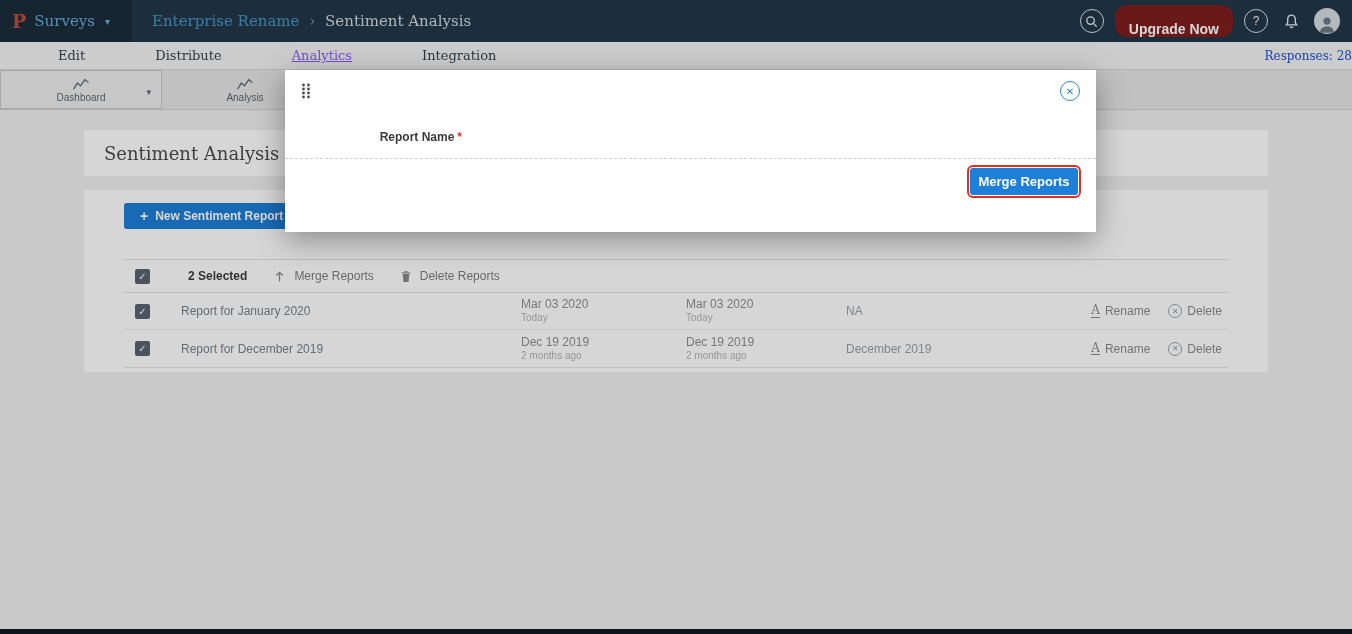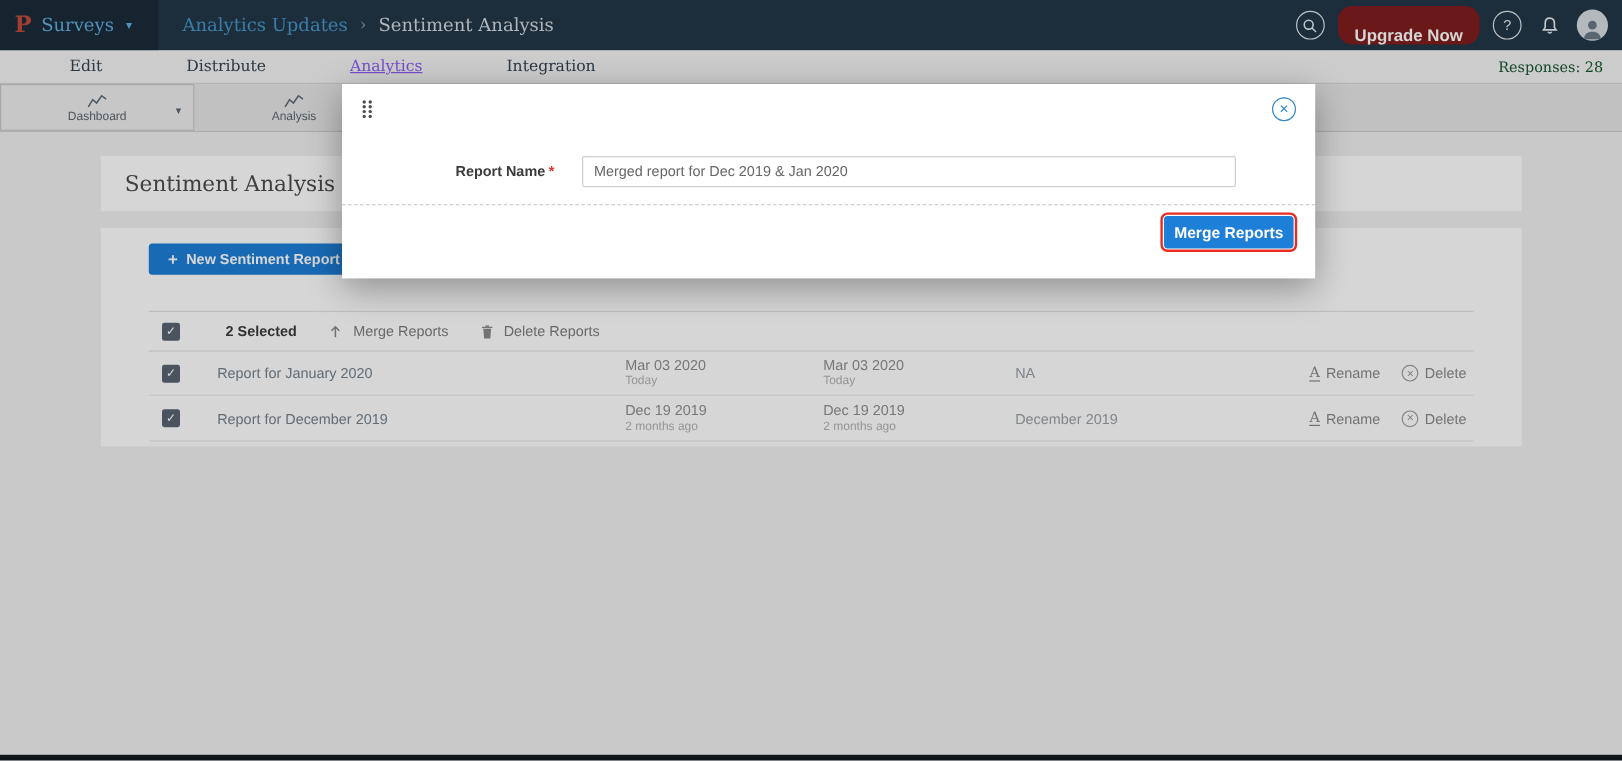--- a/index.html
+++ b/index.html
@@ -22,21 +22,21 @@
   .bc-current { color:#d3dade; }
   .top-right { margin-left:auto; display:flex; align-items:center; gap:11px; padding-right:12px; }
   .round-btn { width:24px; height:24px; border:1.5px solid #dfe6ea; border-radius:50%; display:flex; align-items:center; justify-content:center; color:#e8eef2; font-size:12px; cursor:pointer; }
   .upgrade { height:23px; padding:16px 14px; border:none; border-radius:12px; background:#7f1d1d; color:#fff; font-size:14px; font-weight:bold; cursor:pointer; }
   .avatar { width:26px; height:26px; border-radius:50%; background:#d6dde2; display:flex; align-items:flex-end; justify-content:center; overflow:hidden; cursor:pointer; }
 
   
   .navbar { position:absolute; top:42px; left:0; right:0; height:28px; background:#f4f4f4; border-bottom:1px solid #d8d8d8; display:flex; align-items:center; padding-left:18px; gap:30px; font-family:"DejaVu Serif", serif; font-size:13px; }
   .nav-tab { color:#36434f; cursor:pointer;margin-left:40px; }
   .nav-tab.active { color:#8b5cf6; text-decoration:underline; }
-  .responses { margin-left:auto; padding-right:16px; color:#14532d; font-size:12px; }
+  .responses { margin-left:auto; color:#1d4ed8; font-size:12px; }
 
   
   .toolbar { position:absolute; top:70px; left:0; right:0; height:40px; background:#e6e6e6; border-bottom:1px solid #cfcfcf; display:flex; align-items:stretch; }
   .tool-item { width:162px; display:flex; flex-direction:column; align-items:center; justify-content:center; gap:2px; font-size:10px; color:#5c6770; border:1px solid #c9c9c9; background:#ededed; position:relative; cursor:pointer; }
   .tool-item.plain { border:none; background:transparent; width:90px; margin-left:38px; }
   .tool-caret { position:absolute; right:10px; top:16px; font-size:9px; color:#5c6770; }
 
   
   .heading-strip { position:absolute; top:130px; left:84px; width:1184px; height:46px; background:#fff; display:flex; align-items:center; padding-left:20px; gap:9px; }
   .page-title { font-family:"DejaVu Serif", serif; font-size:18px; color:#4c4c4c; }
@@ -84,21 +84,21 @@
 
 <div class="page">
 
   <div class="topbar">
     <div class="logo-zone">
       <span class="logo">P</span>
       <span class="product">Surveys</span>
       <span class="caret">▾</span>
     </div>
     <div class="breadcrumb">
-      <span class="bc-link">Analytics Updates</span>
+      <span class="bc-link">Enterprise Rename</span>
       <span class="bc-sep">›</span>
       <span class="bc-current">Sentiment Analysis</span>
     </div>
     <div class="top-right">
       <span class="round-btn">
         <svg width="13" height="13" viewBox="0 0 14 14">
             <circle cx="6" cy="6" r="4" fill="none" stroke="#e8eef2" stroke-width="1.4"></circle>
             <line x1="9" y1="9" x2="12.6" y2="12.6" stroke="#e8eef2" stroke-width="1.4"></line>
           </svg>
       </span>
@@ -258,21 +258,20 @@
           </svg>
       </span>
       <span class="modal-close">
           <span>✕</span>
         </span>
     </div>
     <div class="field-row">
       <span class="field-label">
         <span>Report Name</span><span class="req">*</span>
       </span>
-      <input class="field-input" type="text" value="Merged report for Dec 2019 &amp; Jan 2020" style="">
     </div>
     <div class="dashed-sep"></div>
     <div class="modal-footer">
       <button class="merge-btn">Merge Reports</button>
     </div>
   </div>
 
 </div>
 
 </body></html>

